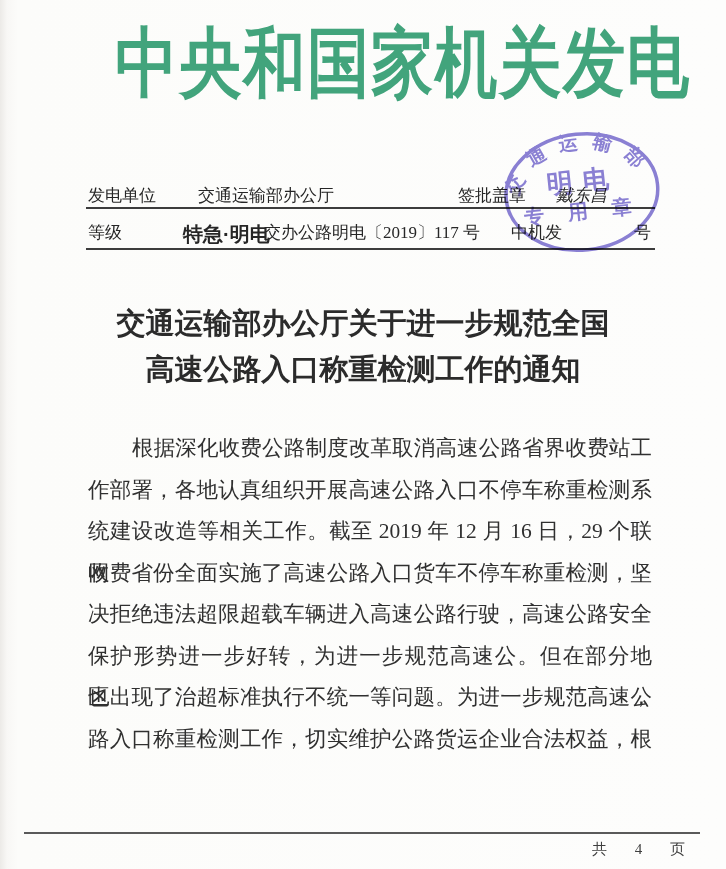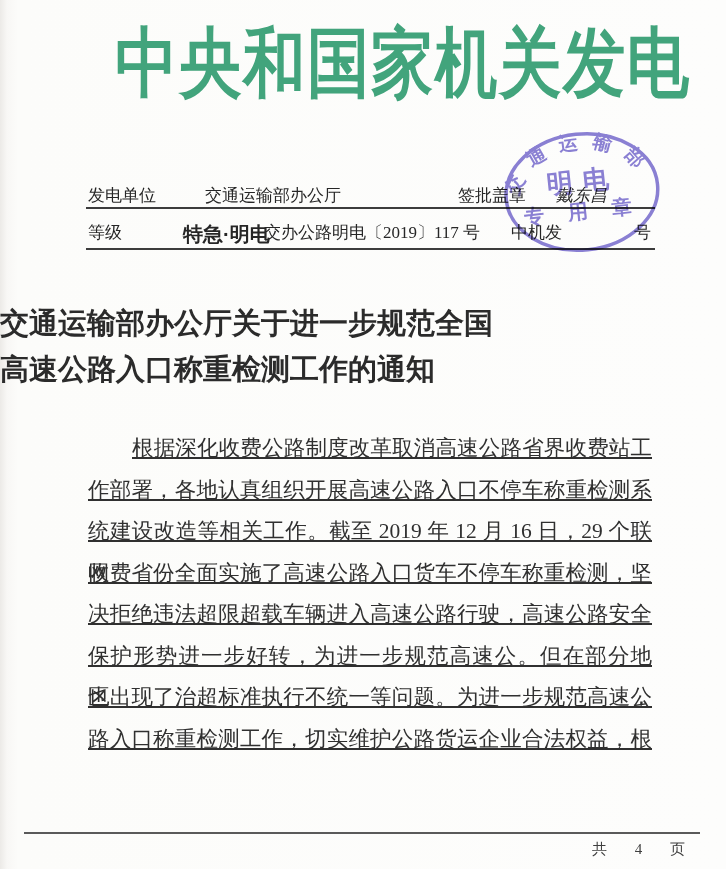--- a/index.html
+++ b/index.html
@@ -24,29 +24,29 @@
   .hrow{position:absolute;font-size:17px;color:#262626;white-space:nowrap;}
   .bold-heiti{font-family:"Liberation Sans","DejaVu Sans",sans-serif;font-weight:bold;margin-left:36px;}
   .rule{position:absolute;height:2px;background:#3c3c3c;}
   
   .seal{
     position:absolute;left:498px;top:124px;width:168px;height:138px;
     mix-blend-mode:multiply;opacity:0.88;transform:rotate(-6deg);z-index:5;
   }
   
   .doc-title{
-    position:absolute;top:300px;left:0;width:100%;text-align:left;
+    position:absolute;top:300px;left:0;width:100%;text-align:center;
     font-size:29px;font-weight:bold;color:#2b2b2b;line-height:46px;
   }
   
   .body-block{position:absolute;left:88px;top:428px;width:564px;color:#303030;}
   .salutation{font-size:21.5px;line-height:41.5px;white-space:nowrap;}
   .body-line{
     font-size:21.5px;line-height:41.5px;height:41.5px;
-    text-align:justify;text-align-last:justify;text-decoration:underline;
+    text-align:justify;text-align-last:justify;
   }
   .body-line.indent{padding-left:44px;}
   
   .bottom-rule{position:absolute;left:24px;top:832px;width:676px;height:2px;background:#5a5a5a;}
   .page-count{
     position:absolute;top:840px;left:592px;font-size:15px;color:#3f3f3f;
     letter-spacing:12px;white-space:nowrap;
   }
 </style>
 </head>
@@ -62,21 +62,21 @@
     <ellipse cx="84" cy="68" rx="76" ry="58" fill="none" stroke="#7b6fd1" stroke-width="3.5"></ellipse>
     <path id="sealArc" d="M 22.9 75.6 A 62 44 0 1 1 145.8 71.8" fill="none"></path>
     <text font-size="19" font-weight="bold" fill="#7b6fd1" letter-spacing="13">
       <textPath href="#sealArc" startOffset="50%" text-anchor="middle">交通运输部</textPath>
     </text>
     <text x="86" y="66" font-size="26" font-weight="bold" fill="#7b6fd1" letter-spacing="10" text-anchor="middle">明电</text>
     <text x="90" y="94" font-size="20" font-weight="bold" fill="#7b6fd1" letter-spacing="24" text-anchor="middle">专用章</text>
   </svg>
 
   <span class="hrow" style="left:88px;top:184px;">发电单位</span>
-  <span class="hrow" style="left:205px;top:184px;">交通运输部办公厅</span>
+  <span class="hrow" style="left:198px;top:184px;">交通运输部办公厅</span>
   <span class="hrow" style="left:458px;top:184px;">签批盖章</span>
   <span class="hrow" style="left:556px;top:184px;font-style:italic;">戴东昌</span>
   <div class="rule" style="left:86px;top:207px;width:569px;"></div>
 
   <span class="hrow" style="left:88px;top:221px;">等级</span>
   <span class="hrow bold-heiti" style="left:147px;top:221px;font-size:20px;">特急·明电</span>
   <span class="hrow" style="left:264px;top:221px;">交办公路明电〔2019〕117 号</span>
   <span class="hrow" style="left:511px;top:221px;">中机发</span>
   <span class="hrow" style="left:634px;top:221px;">号</span>
   <div class="rule" style="left:86px;top:248px;width:569px;"></div>

